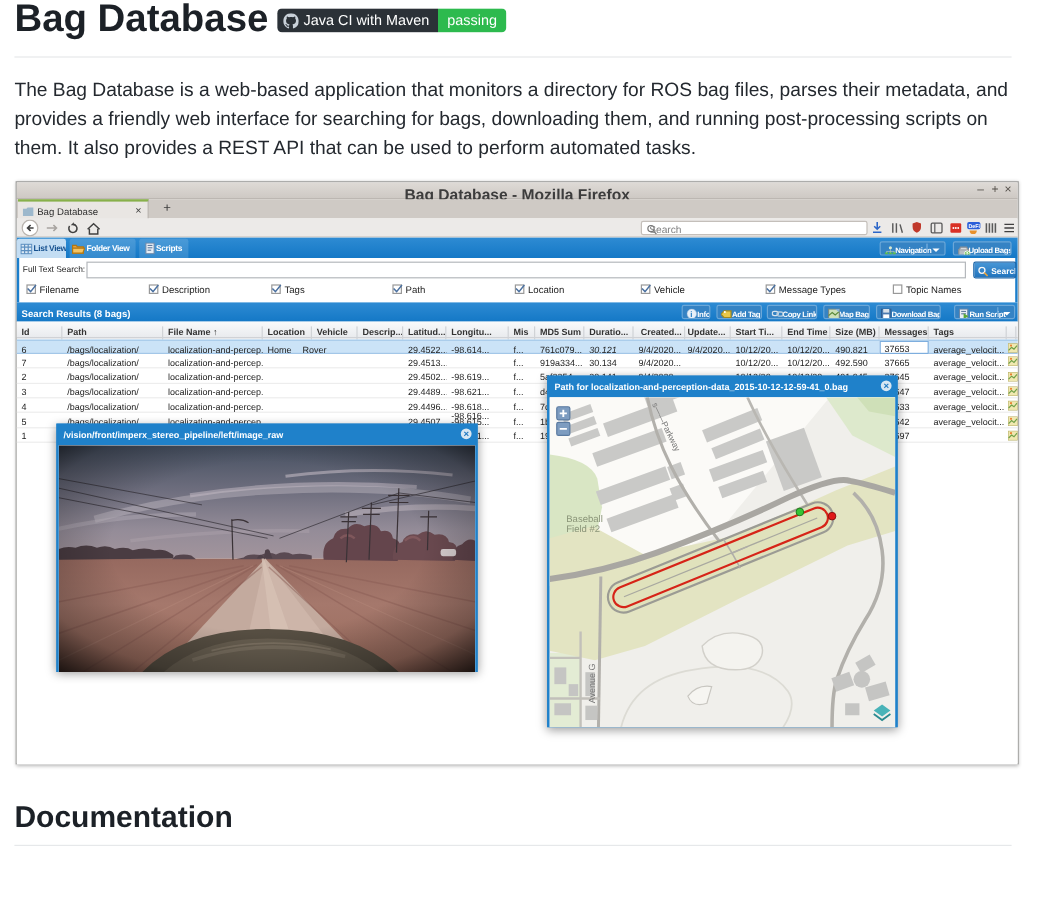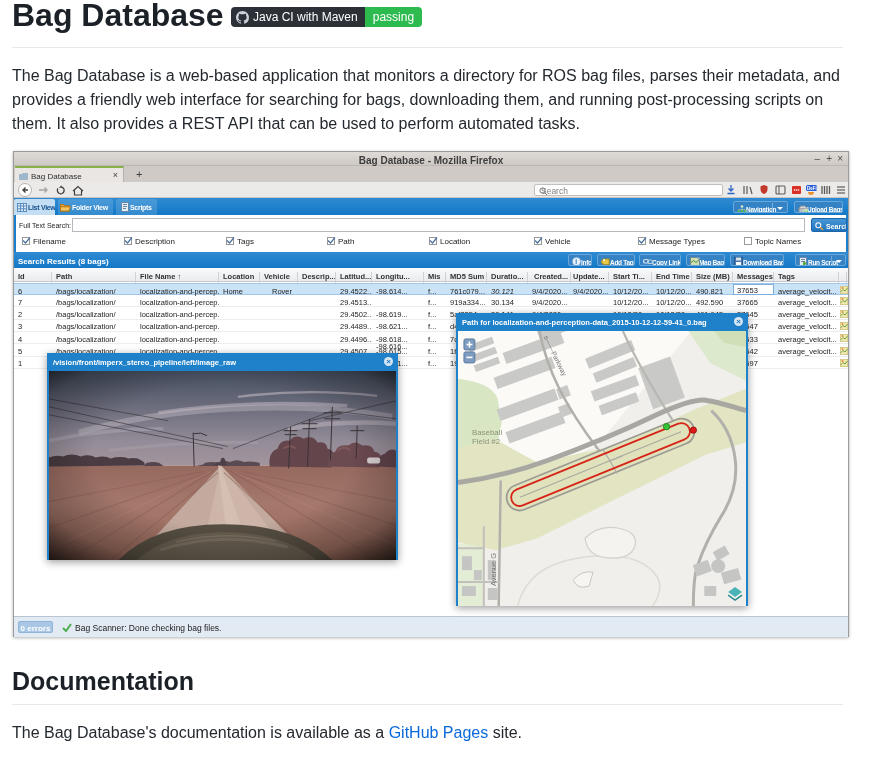--- a/index.html
+++ b/index.html
@@ -13,21 +13,21 @@
   .hr1 { position:absolute; left:12px; right:36px; top:47px; border-top:1px solid #e6e8ea; }
   .para { position:absolute; left:12px; top:64px; width:836px; font-size:16px; line-height:24px; color:#24292f; }
   h2.doc { position:absolute; left:12px; top:667px; font-size:25px; font-weight:bold; color:#1c2127; }
   .hr2 { position:absolute; left:12px; right:36px; top:704px; border-top:1px solid #e6e8ea; }
   .para2 { position:absolute; left:12px; top:721px; width:836px; font-size:16px; line-height:24px; }
   a.lnk { color:#0969da; text-decoration:none; }
 
   
   .shot { position:absolute; left:13px; top:151px; width:836px; height:486px; background:#fff; border:1px solid #9a9a98; box-shadow:0 1px 3px rgba(0,0,0,.3); font-size:9px; }
   .titlebar { position:absolute; left:0; top:0; width:100%; height:14px; background:linear-gradient(#dedad6,#cec9c4); border-bottom:1px solid #bcb7b2; }
-  .titlebar .t { position:absolute; left:0; right:0; top:2.5px; text-align:center; font-size:10px; color:#3d3d3d; font-weight:bold; }
+  .titlebar .t { position:absolute; left:0; right:0; top:2.5px; text-align:center; font-size:13px; color:#3d3d3d; font-weight:bold; }
   .winbtn { position:absolute; top:1px; color:#55504b; font-size:10px; }
   .tabbar { position:absolute; left:0; top:14px; width:100%; height:16px; background:#cfcac5; }
   .tab { position:absolute; left:1px; top:0; width:109px; height:16px; background:#e9e6e3; border-top:2px solid #88b04b; border-right:1px solid #b6b1ac; }
   .tab .txt { position:absolute; left:16px; top:3.5px; font-size:8px; color:#2e2e2e; }
   .tab .x { position:absolute; right:5px; top:2px; color:#444; font-size:9px; }
   .newtab { position:absolute; top:2px; color:#3d3d3d; font-size:11px; }
   .navbar { position:absolute; left:0; top:30px; width:100%; height:16px; background:#eceae8; border-bottom:1px solid #c9c4bf; }
   .urlbar { position:absolute; left:81px; top:2px; width:434px; height:12px; background:#fff; border:1px solid #c4bfba; border-radius:2px; font-size:8.5px; color:#35353a; }
   .searchbar { position:absolute; left:520px; top:2px; width:189px; height:12px; background:#fff; border:1px solid #c4bfba; border-radius:2px; font-size:8.5px; color:#808080; }
   .app { position:absolute; left:0px; top:46px; width:834px; height:439px; background:#fff; }
@@ -258,21 +258,21 @@
         <span class="th" style="left:678px;width:41px;">Size (MB)</span>
         <span class="th" style="left:719px;width:41px;text-align:center;">Messages</span>
         <span class="th" style="left:760px;width:65px;">Tags</span>
         <span class="th" style="left:825px;width:8px;"></span>
       </div>
       <div class="trow sel" style="top:85.0px;">
           <span class="td" style="left:0px;width:38px;">6</span>
           <span class="td" style="left:38px;width:84px;">/bags/localization/</span>
           <span class="td" style="left:122px;width:83px;">localization-and-percep...</span>
           <span class="td" style="left:205px;width:41px;">Home</span>
-          <span class="td" style="left:254px;width:38px;">Rover</span>
+          <span class="td" style="left:234px;width:38px;">Rover</span>
           <span class="td" style="left:322px;width:36px;">29.4522...</span>
           <span class="td" style="left:358px;width:52px;">-98.614...</span>
           <span class="td" style="left:410px;width:22px;">f...</span>
           <span class="td" style="left:432px;width:41px;">761c079...</span>
           <span class="td" style="left:473px;width:41px;font-style:italic;">30.121</span>
           <span class="td" style="left:514px;width:41px;">9/4/2020...</span>
           <span class="td" style="left:555px;width:40px;">9/4/2020...</span>
           <span class="td" style="left:595px;width:43px;">10/12/20...</span>
           <span class="td" style="left:638px;width:40px;">10/12/20...</span>
           <span class="td" style="left:678px;width:41px;">490.821</span>
@@ -403,27 +403,20 @@
           <span class="td" style="left:638px;width:40px;">10/12/20...</span>
           <span class="td" style="left:678px;width:41px;">490.997</span>
           <span class="td" style="left:719px;width:41px;">37697</span>
           <svg class="td" style="left:826px;top:2px;padding:0;" width="8" height="8" viewBox="0 0 8 8">
             <rect x="0" y="0" width="8" height="8" fill="#f0e8b0" stroke="#b0a860" stroke-width="0.8"></rect>
             <path d="M0.5 6 l2.5-2.5 2 1.5 2.5-3" stroke="#70a048" stroke-width="1" fill="none"></path>
             <circle cx="2.5" cy="2" r="0.9" fill="#e88030"></circle>
           </svg>
         </div>
 
-      <div class="statusbar">
-        <div class="errchip">0 errors</div>
-        <svg style="position:absolute;left:48px;top:6px;" width="10" height="9" viewBox="0 0 10 9">
-            <path d="M1 5 l3 3 5-7" stroke="#4cae4c" stroke-width="2" fill="none"></path>
-          </svg>
-        <span style="position:absolute;left:61px;top:6px;font-size:8.5px;color:#222;">Bag Scanner: Done checking bag files.</span>
-      </div>
     </div>
 
     <div class="fwin" style="left:33px;top:201px;width:351px;height:207px;">
       <div class="fbar">/vision/front/imperx_stereo_pipeline/left/image_raw<span class="fx">×</span></div>
       <div class="fbody" style="width:347px;height:189px;" id="cambody">
         <svg width="347" height="189" viewBox="0 0 349 190" preserveAspectRatio="none">
           <defs>
             <linearGradient id="sky" x1="0" y1="0" x2="0" y2="1">
               <stop offset="0" stop-color="#465061"></stop>
               <stop offset="0.4" stop-color="#6e6e7e"></stop>
@@ -606,14 +599,13 @@
 
           <path d="M272 262 l7 -5 7 5 -7 5 z" fill="#49b3b8"></path>
           <path d="M272 265 l7 5 7 -5" fill="none" stroke="#2a8a90" stroke-width="1.5"></path>
         </svg>
       </div>
     </div>
   </div>
 
   <h2 class="doc">Documentation</h2>
   <div class="hr2"></div>
-  <div class="para2">The Bag Database's documentation is available as a <a class="lnk">GitHub Pages</a> site.</div>
 </div>
 
 </body></html>

